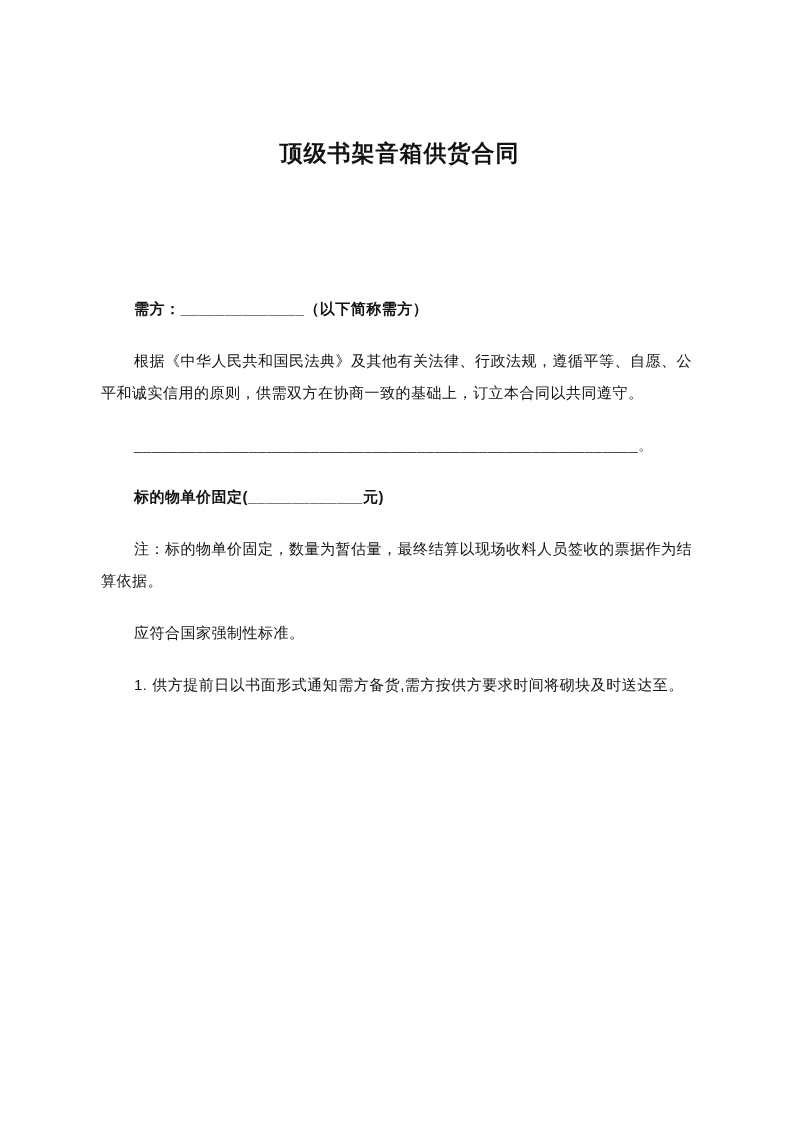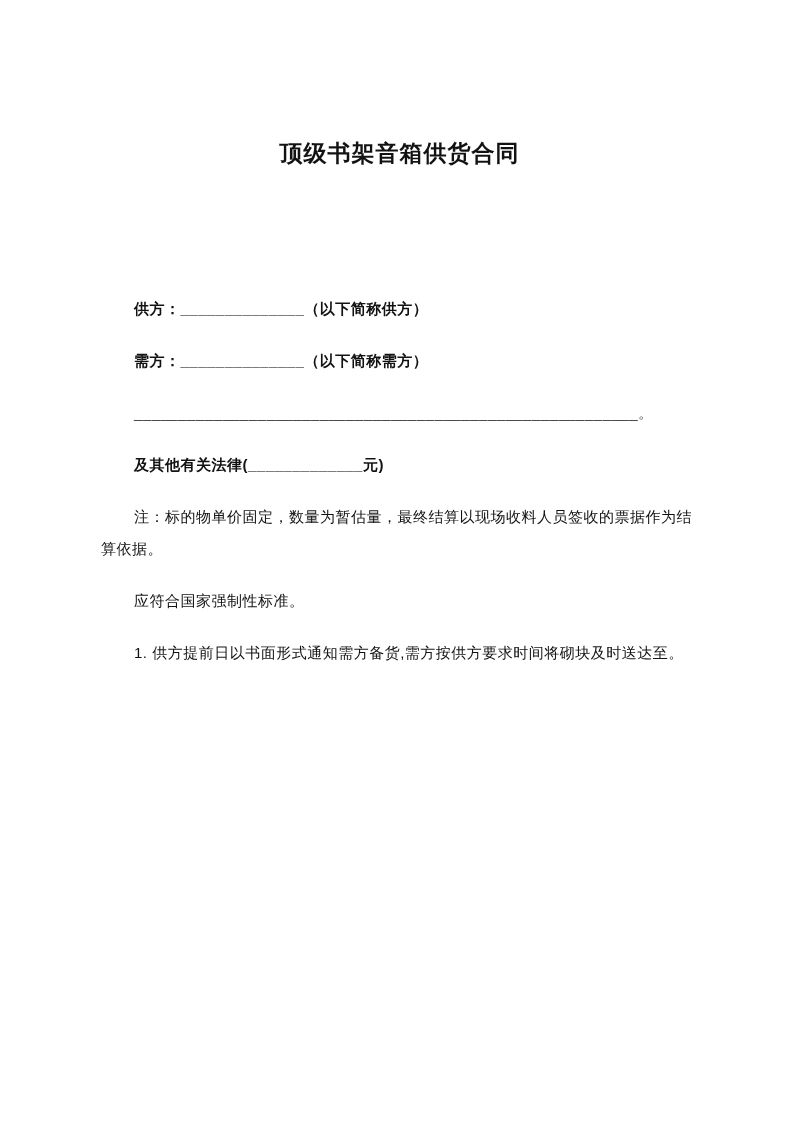--- a/index.html
+++ b/index.html
@@ -54,29 +54,29 @@
   }
 </style>
 </head>
 <body>
 
 <div class="page">
   <div class="content">
 
     <h1 class="doc-title">顶级书架音箱供货合同</h1>
 
-    <p class="para bold">供方：______________（以下简称供方）</p>
 
     <p class="para bold">需方：______________（以下简称需方）</p>
 
+    <p class="para">根据《中华人民共和国民法典》及其他有关法律、行政法规，遵循平等、自愿、公平和诚实信用的原则，供需双方在协商一致的基础上，订立本合同以共同遵守。</p>
 
 
     <p class="para blank-row">_________________________________________________________。</p>
 
-    <p class="para bold">及其他有关法律(_____________元)</p>
+    <p class="para bold">标的物单价固定(_____________元)</p>
 
 
     <p class="para">注：标的物单价固定，数量为暂估量，最终结算以现场收料人员签收的票据作为结算依据。</p>
 
 
     <p class="para">应符合国家强制性标准。</p>
 
 
     <p class="para">1. 供方提前日以书面形式通知需方备货,需方按供方要求时间将砌块及时送达至。</p>
 

